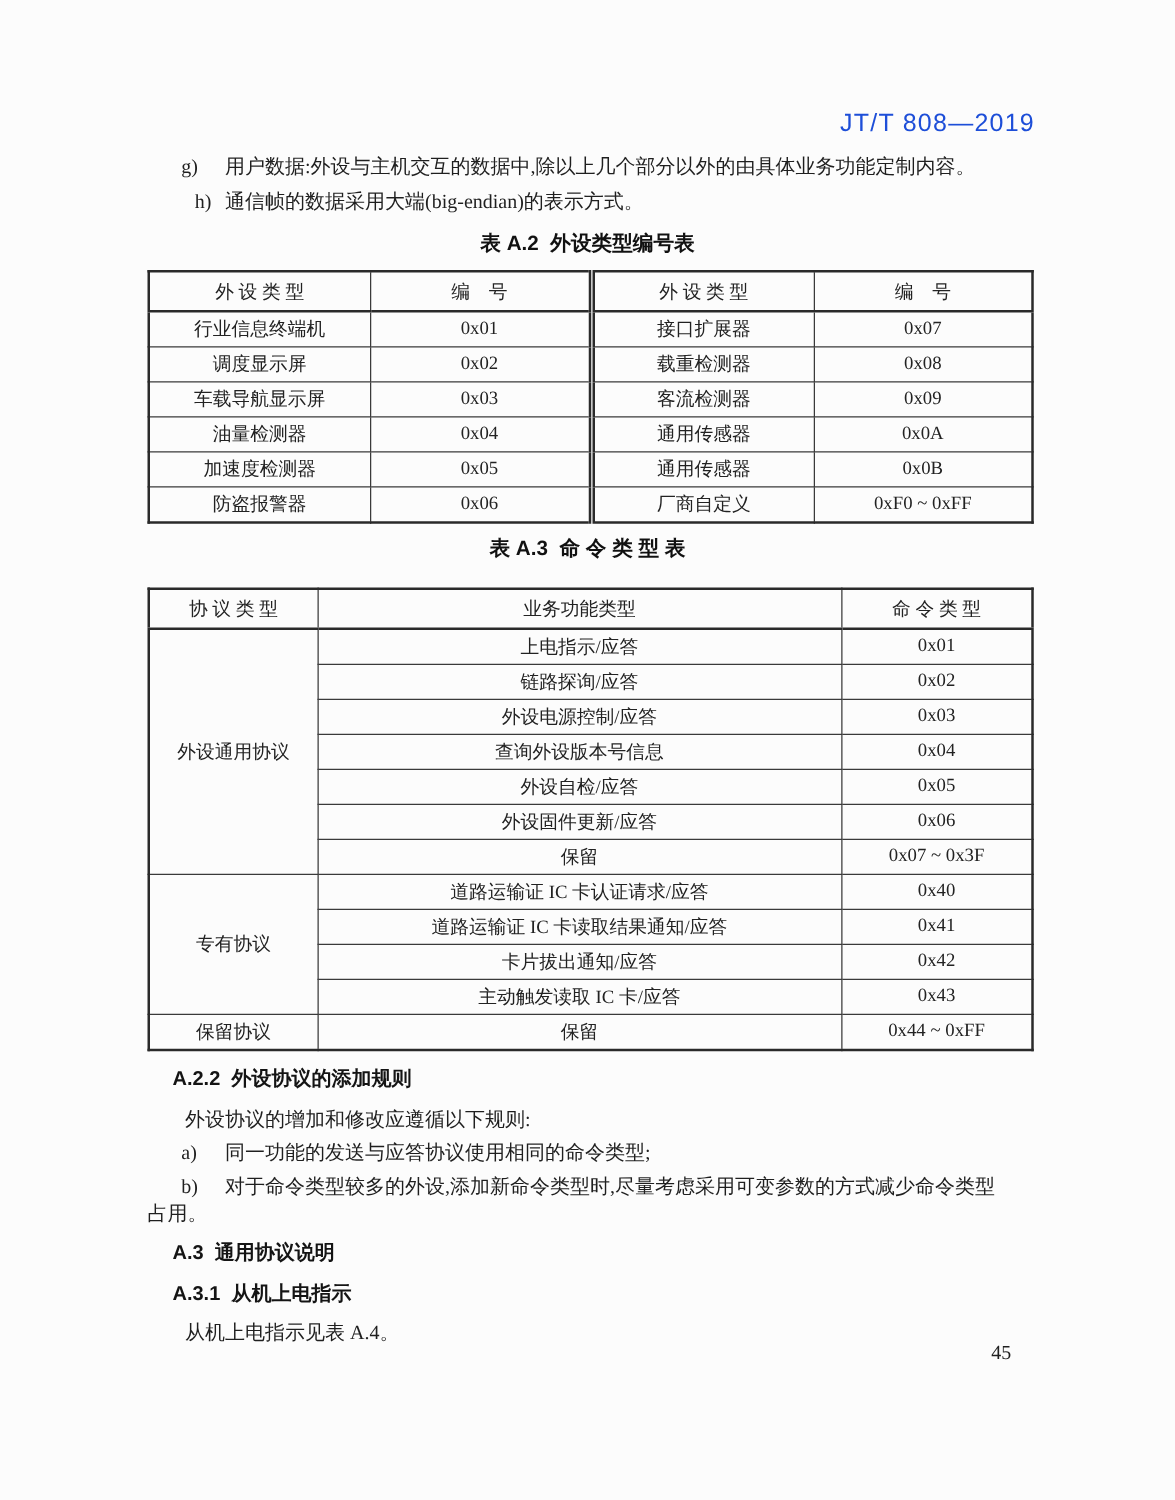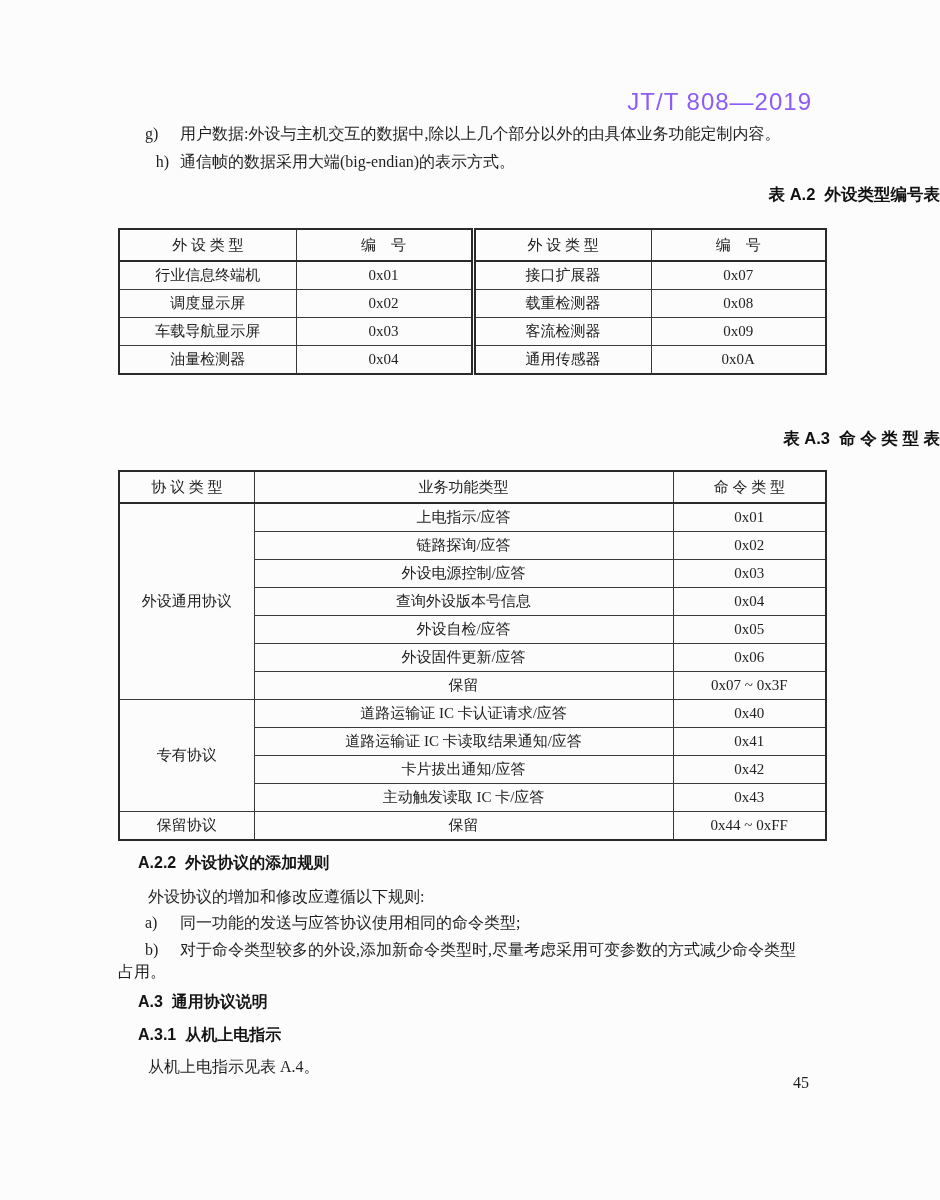--- a/index.html
+++ b/index.html
@@ -14,25 +14,25 @@
   #page {
     position: relative;
     width: 940px;
     height: 1200px;
     overflow: hidden;
   }
   .abs { position: absolute; }
 
   
   #doc-header {
-    top: 88px; right: 128px;
-    font-size: 24px;
+    top: 88px; right: 112px;
+    font-size: 20px;
     letter-spacing: 1px;
     font-family: "Liberation Sans", "DejaVu Sans", sans-serif;
-    color: #8b5cf6;
+    color: #1d4ed8;
   }
 
   
   .li {
     font-size: 16px;
     line-height: 22px;
     white-space: nowrap;
   }
   .li .marker {
     display: inline-block;
@@ -42,21 +42,21 @@
   
   .para {
     font-size: 16px;
     line-height: 22px;
     white-space: nowrap;
   }
 
   
   .tbl-title {
     left: 0; width: 940px;
-    text-align: right;
+    text-align: center;
     font-size: 16.5px;
     font-weight: bold;
     font-family: "Liberation Sans", "DejaVu Sans", sans-serif;
     color: #111;
     white-space: pre-wrap;
   }
 
   
   table {
     border-collapse: collapse;
@@ -106,21 +106,21 @@
 
   <div class="abs li" style="top:123px; left:145px;">
     <span class="marker">g)</span><span>用户数据:外设与主机交互的数据中,除以上几个部分以外的由具体业务功能定制内容。</span>
   </div>
   <div class="abs li" style="top:151px; left:145px;text-align:center;">
     <span class="marker">h)</span><span>通信帧的数据采用大端(big-endian)的表示方式。</span>
   </div>
 
   <div class="abs tbl-title" style="top:184px;">表 A.2  外设类型编号表</div>
 
-  <table id="table-a2" class="abs std" style="top:228px; left:118px; width:707px;">
+  <table id="table-a2" class="abs std" style="top:216px; left:118px; width:707px;">
     <colgroup>
       <col style="width:177px">
         <col style="width:177px">
         <col style="width:178px">
         <col style="width:175px">
     </colgroup>
     <thead>
         <tr>
           <th>外 设 类 型</th>
           <th>编    号</th>
@@ -146,20 +146,32 @@
           <td>0x03</td>
           <td class="dbl">客流检测器</td>
           <td>0x09</td>
         </tr>
         <tr>
           <td>油量检测器</td>
           <td>0x04</td>
           <td class="dbl">通用传感器</td>
           <td>0x0A</td>
         </tr>
+        <tr>
+          <td>加速度检测器</td>
+          <td>0x05</td>
+          <td class="dbl">通用传感器</td>
+          <td>0x0B</td>
+        </tr>
+        <tr>
+          <td>防盗报警器</td>
+          <td>0x06</td>
+          <td class="dbl">厂商自定义</td>
+          <td>0xF0 ~ 0xFF</td>
+        </tr>
       </tbody>
   </table>
 
   <div class="abs tbl-title" style="top:428px;">表 A.3  命 令 类 型 表</div>
 
   <table id="table-a3" class="abs std" style="top:470px; left:118px; width:707px;">
     <colgroup>
       <col style="width:135px">
         <col style="width:419px">
         <col style="width:153px">

